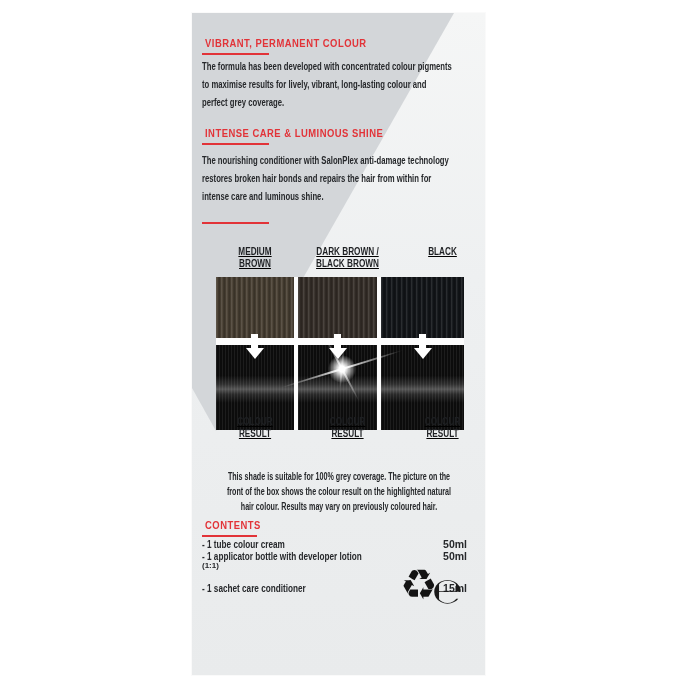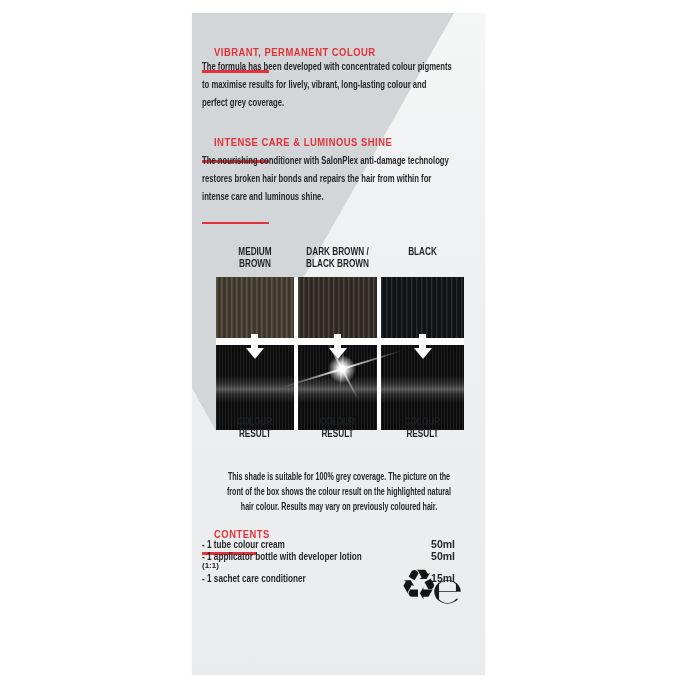--- a/index.html
+++ b/index.html
@@ -13,34 +13,34 @@
     background:linear-gradient(180deg,#f5f6f6 0%,#eef0f1 40%,#e9ebec 100%);
     overflow:hidden;
     box-shadow:0 0 0 1px rgba(0,0,0,0.02);
   }
   .swoosh{
     position:absolute;inset:0;background:#d3d6d9;
     clip-path:polygon(0 0,262px 0,24px 418px,0 375px);
   }
   .blk{position:absolute;left:10px;right:10px;}
   .red-h{
-    margin:12px;color:#e23338;font-size:11.5px;font-weight:bold;letter-spacing:0.6px;
+    margin:3px;color:#e23338;font-size:11.5px;font-weight:bold;letter-spacing:0.6px;
     white-space:nowrap;
   }
   .cxh{display:inline-block;transform:scaleX(0.82);transform-origin:0 0;}
   .red-rule{height:2.5px;background:#e23338;margin-top:3.5px;}
   .w67{width:67px;}
   .w55{width:55px;}
   .body-p{
     margin:0;color:#26282b;font-size:11px;font-weight:bold;line-height:18px;
     white-space:pre-line;width:420px;transform:scaleX(0.70);transform-origin:0 0;
   }
   .labels-row,.results-row{
     position:absolute;left:24px;width:248px;
-    display:grid;grid-template-columns:78px 79px 83px;column-gap:4px;
+    display:grid;grid-template-columns:78px 79px 83px;column-gap:14px;text-decoration:underline;
   }
   .shade-label,.result-label{
     color:#1e2023;font-size:10px;font-weight:bold;line-height:11.5px;
     text-align:center;white-space:pre-line;
     transform:scaleX(0.82);transform-origin:50% 0;
   }
   .grid{
     position:absolute;left:24px;top:264px;width:248px;height:153px;
     display:grid;grid-template-columns:78px 79px 83px;grid-template-rows:61px 85px;
     column-gap:4px;row-gap:7px;background:#fdfdfd;
@@ -81,26 +81,26 @@
     position:absolute;left:-14px;top:-14px;width:28px;height:28px;border-radius:50%;
     background:radial-gradient(circle, #ffffff 0 3px, rgba(255,255,255,0.75) 6px, rgba(255,255,255,0) 14px);
   }
   .results-row{top:403px;}
   .labels-row{top:233px;}
   .note-p{
     position:absolute;left:-68px;top:456px;width:430px;margin:0;
     color:#26282b;font-size:10.5px;font-weight:bold;line-height:15px;text-align:center;
     white-space:pre-line;transform:scaleX(0.68);transform-origin:50% 0;
   }
-  .contents-rows{position:absolute;left:10px;right:30px;top:525px;color:#26282b;}
+  .contents-rows{position:absolute;left:10px;right:18px;top:525px;color:#26282b;}
   .crow{display:flex;align-items:flex-start;height:11.5px;font-size:10.5px;font-weight:bold;}
   .crow .lbl{white-space:nowrap;transform:scaleX(0.78);transform-origin:0 0;}
   .crow .val{margin-left:auto;white-space:nowrap;}
   .crow.noterow{height:10px;font-size:8px;line-height:9px;justify-content:flex-start;}
-  .crow.gap4{margin-top:1px;}
+  .crow.gap4{margin-top:11px;}
   .recycle{
     position:absolute;left:208px;top:551px;font-size:42px;line-height:42px;color:#141414;
     font-family:"DejaVu Sans", sans-serif;
   }
   .emark{
     position:absolute;left:240px;top:560px;font-size:36px;line-height:36px;color:#1a1a1a;
     font-family:"DejaVu Sans","DejaVu Serif",serif;font-weight:400;
   }
 </style>
 </head>

